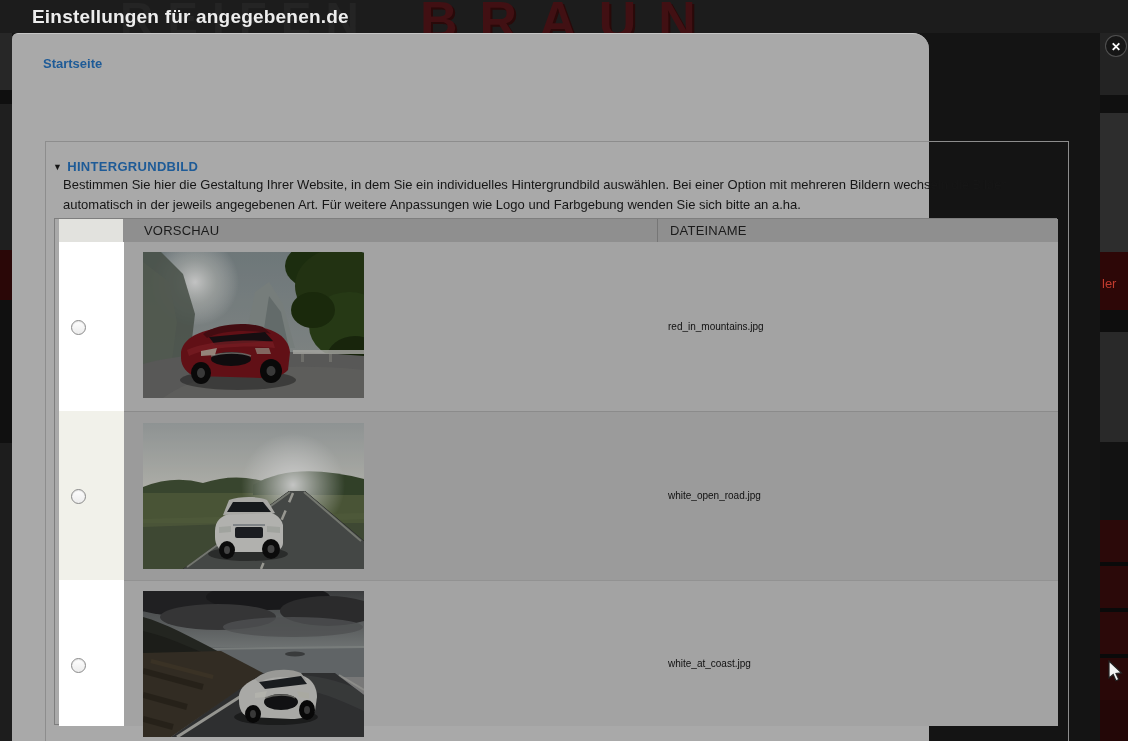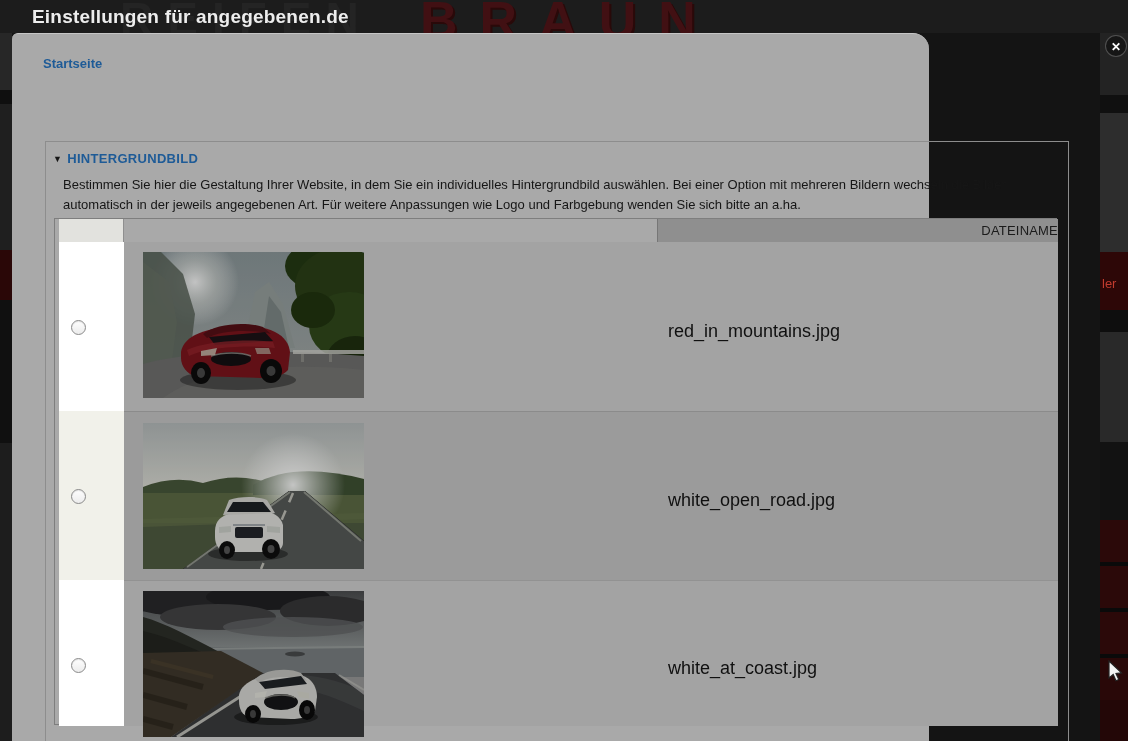--- a/index.html
+++ b/index.html
@@ -38,41 +38,41 @@
   #section-desc { position:absolute; left:17px; top:33px; width:990px; font-size:13px;
                   line-height:20px; color:#161616; }
 
   
   #preview-table { position:absolute; left:8px; top:76px; width:1003px; height:507px;
                    border:1px solid #7e7e7e; overflow:visible; }
   .hcell { position:absolute; top:0; height:23px; font-size:13px; color:#1b1b1b;
            line-height:23px; letter-spacing:.2px; }
   #hcell-radio   { left:4px;   width:65px;  background:#e2e2de; border-right:1px solid #8f8f8f;}
   #hcell-preview { left:69px;  width:533px; background:#8f8f8f; padding-left:20px; }
-  #hcell-file    { left:602px; width:401px; background:#8f8f8f; padding-left:12px; border-left:1px solid #767676;text-align:right; }
+  #hcell-file    { left:602px; width:401px; background:#8f8f8f; padding-left:12px; border-left:1px solid #767676; }
 
   .row-gray  { position:absolute; left:69px; width:934px; }
   .row-white { position:absolute; left:4px;  width:65px;  }
   #r1-gray { top:23px;  height:169px; background:#a3a3a3; }
   #r2-gray { top:192px; height:169px; background:#9b9b9b; border-top:1px solid rgba(0,0,0,.10); }
   #r3-gray { top:361px; height:146px; background:#a3a3a3; border-top:1px solid rgba(0,0,0,.10); }
   #r1-white { top:23px;  height:169px; background:#ffffff; }
   #r2-white { top:192px; height:169px; background:#f1f1ea; }
   #r3-white { top:361px; height:146px; background:#ffffff; }
 
   .radio { position:absolute; left:16px; width:15px; height:15px; border-radius:50%;
            border:1px solid #8a8a8a; background:linear-gradient(#fefefe,#ececec);
            box-shadow:inset 0 1px 1px rgba(0,0,0,.10); cursor:pointer; }
   #radio-1 { top:101px; } #radio-2 { top:270px; } #radio-3 { top:439px; }
 
   .preview { position:absolute; left:88px; width:221px; height:146px; overflow:hidden; }
   #preview-1 { top:33px; } #preview-2 { top:204px; } #preview-3 { top:372px; }
   .preview svg { display:block; }
 
-  .filename { position:absolute; left:613px; font-size:18px; color:#101010; }
+  .filename { position:absolute; left:613px; font-size:10px; color:#101010; }
   #file-1 { top:102px; } #file-2 { top:271px; } #file-3 { top:439px; }
 
   
   #cursor { left:1108px; top:660px; z-index:6; }
 </style>
 </head>
 <body>
 
 <div id="topbar" class="abs">
   <div id="brand-reifen" class="abs">REIFEN</div>
@@ -107,28 +107,29 @@
   <div class="strip-block" style="top:667px;height:41px;background:#230707"></div>
   <div id="right-strip-link">ler</div>
 </div>
 
 <div id="modal" class="abs">
 
   <a id="breadcrumb" class="abs">Startseite</a>
 
 
   <div id="panel-background" class="panel abs">
-    <div class="section-header" style="top:9px">
+    <div class="section-header" style="top:17px">
       <span class="tri">▼</span><span>HINTERGRUNDBILD</span>
     </div>
     <p id="section-desc">Bestimmen Sie hier die Gestaltung Ihrer Website, in dem Sie ein individuelles Hintergrundbild auswählen. Bei einer Option mit mehreren Bildern wechseln die Bilder automatisch in der jeweils angegebenen Art. Für weitere Anpassungen wie Logo und Farbgebung wenden Sie sich bitte an a.ha.</p>
 
     <div id="preview-table">
 
       <div id="hcell-radio" class="hcell"></div>
+      <div id="hcell-preview" class="hcell">VORSCHAU</div>
       <div id="hcell-file" class="hcell">DATEINAME</div>
 
       <div id="r1-gray" class="row-gray"></div>
       <div id="r2-gray" class="row-gray"></div>
       <div id="r3-gray" class="row-gray"></div>
       <div id="r1-white" class="row-white"></div>
       <div id="r2-white" class="row-white"></div>
       <div id="r3-white" class="row-white"></div>
 
       <span id="radio-1" class="radio"></span>

